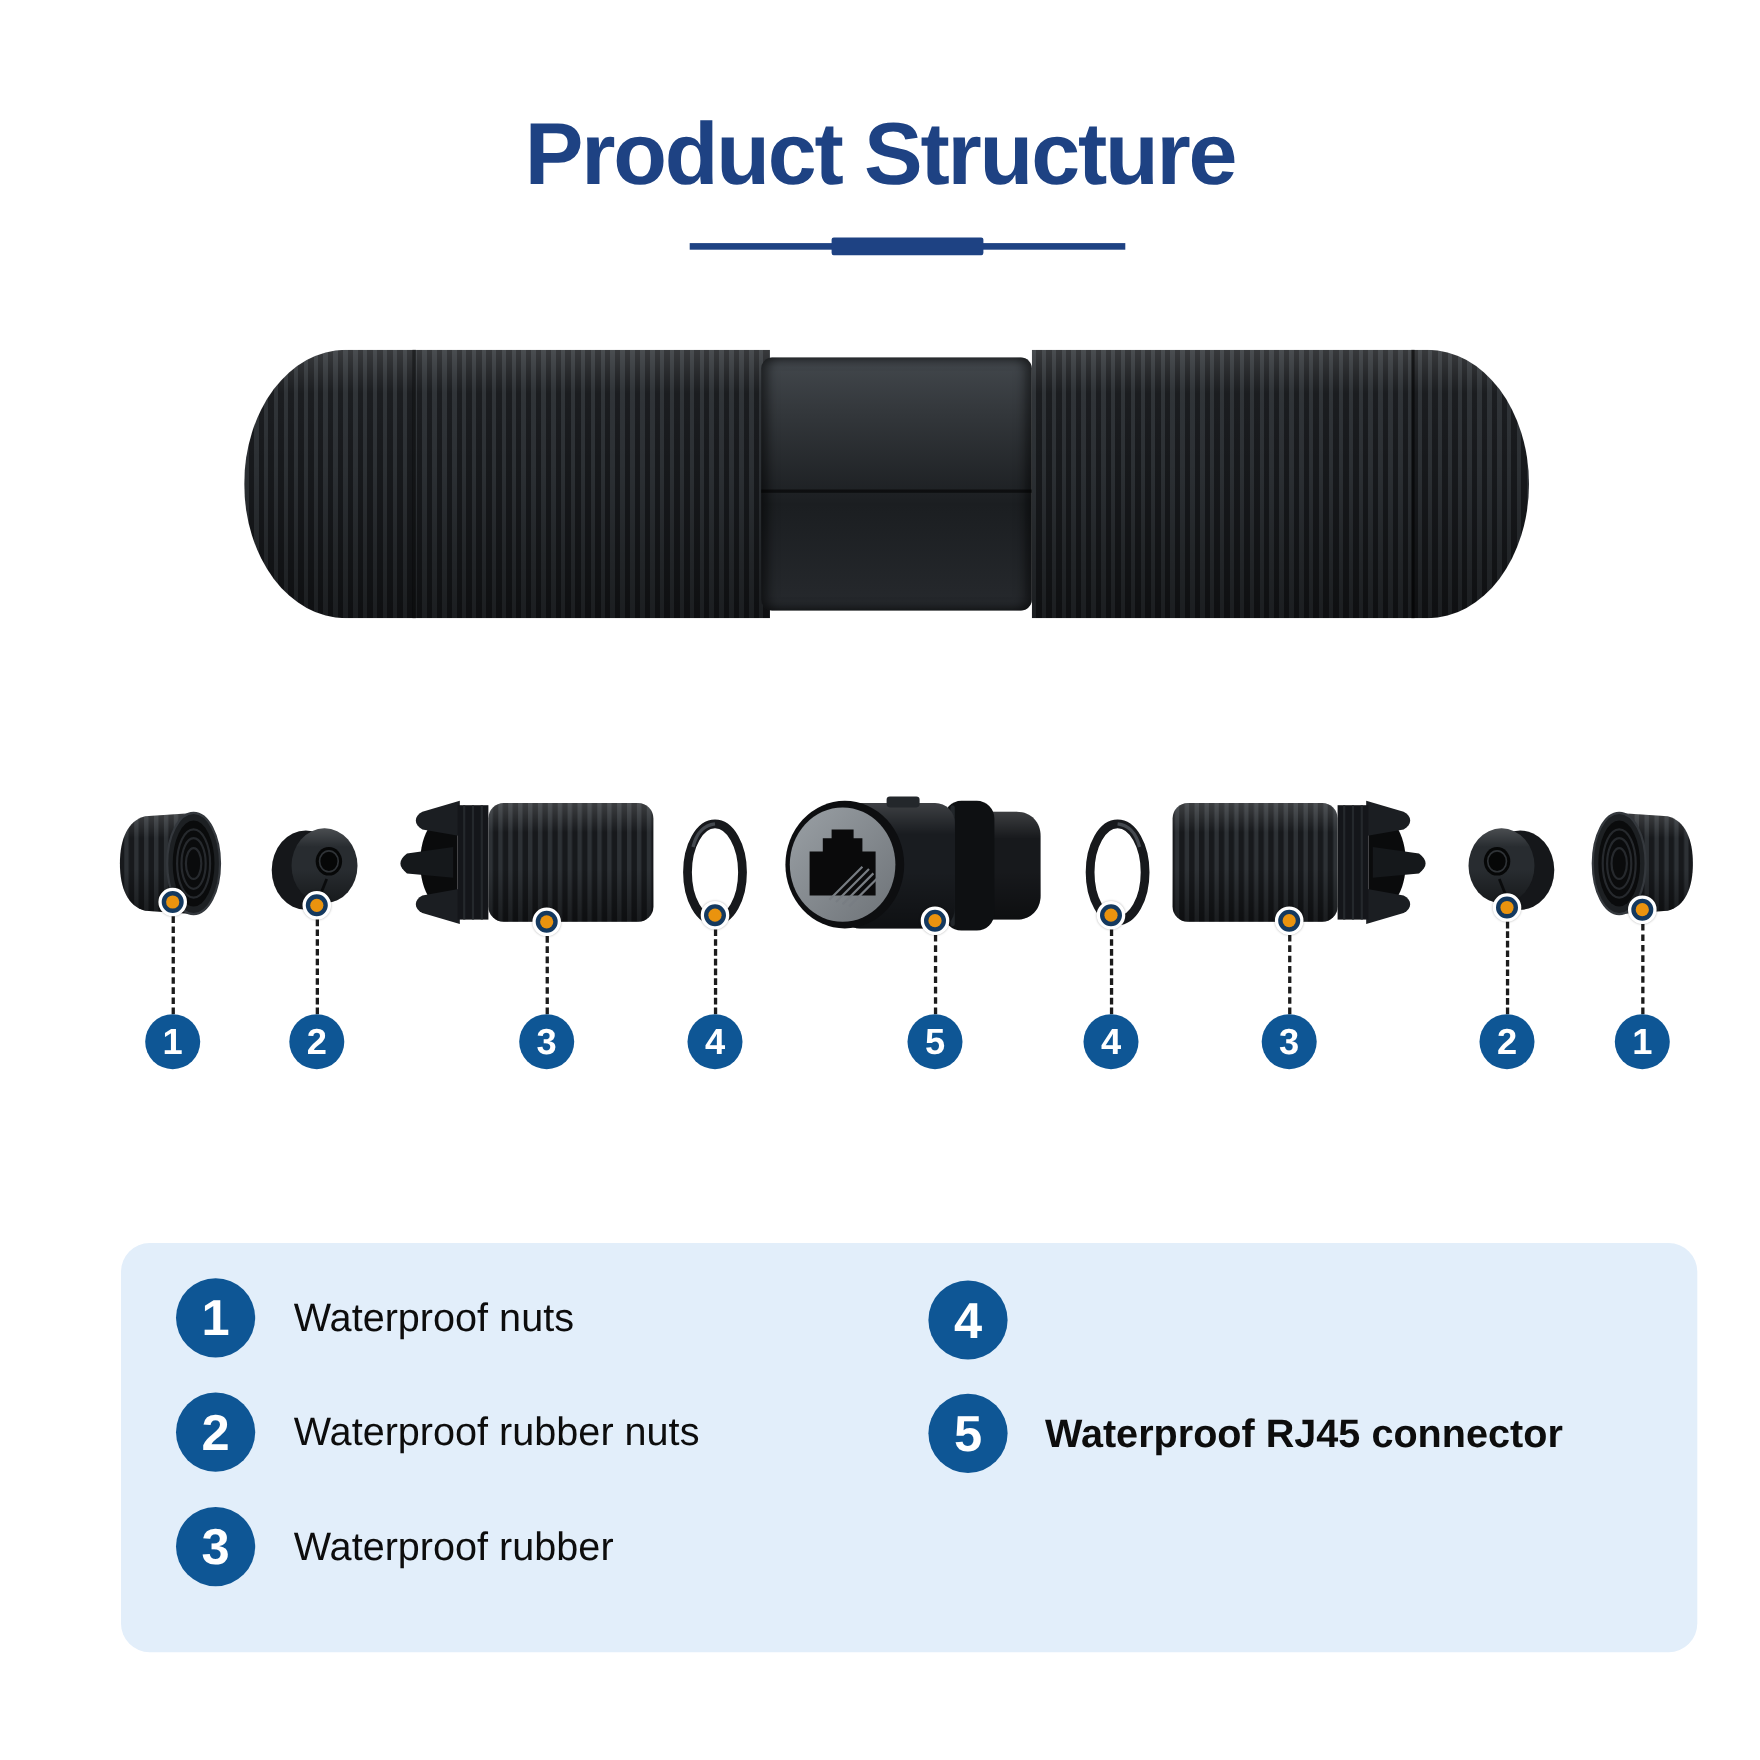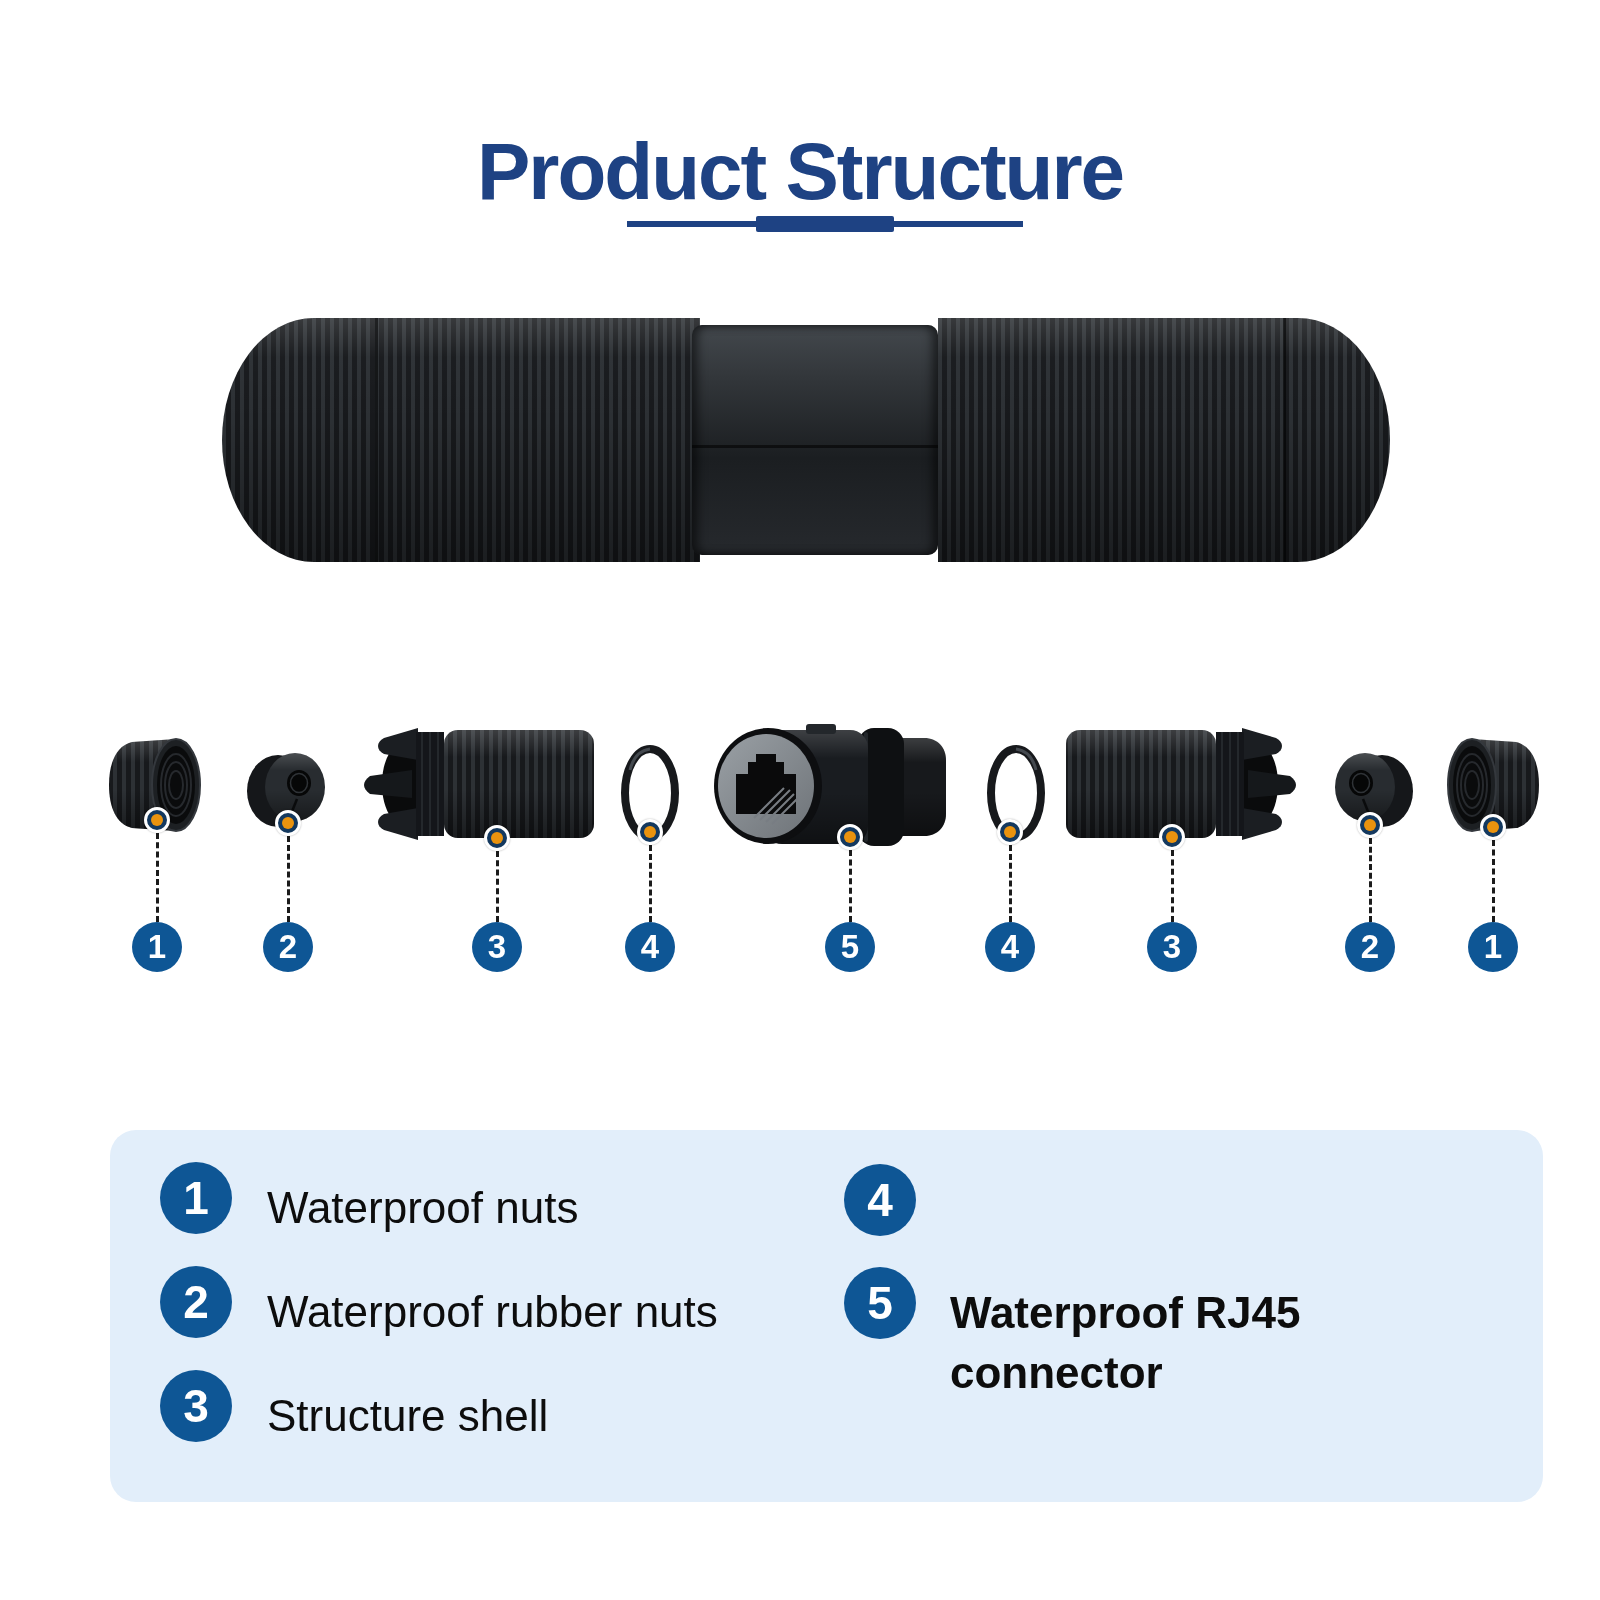--- a/index.html
+++ b/index.html
@@ -12,21 +12,21 @@
   }
   *{margin:0;padding:0;box-sizing:border-box;}
   html,body{background:#ffffff;}
   .canvas{
     position:relative;width:1600px;height:1600px;background:#ffffff;overflow:hidden;
     font-family:"Liberation Sans", sans-serif;
   }
   
   .title{
     position:absolute;top:94px;left:0;width:1600px;text-align:center;
-    font-size:80px;font-weight:700;letter-spacing:-2px;color:var(--navy);margin-top:32px;
+    font-size:80px;font-weight:700;letter-spacing:-2px;color:var(--navy);
   }
   .divider{position:absolute;left:627px;top:216px;width:396px;height:16px;}
   .divider .thin{position:absolute;left:0;top:5px;width:396px;height:6px;background:var(--navy);}
   .divider .thick{position:absolute;left:129px;top:0;width:138px;height:16px;background:var(--navy);border-radius:2px;}
   
   .product{position:absolute;left:222px;top:318px;width:1168px;height:244px;}
   .ribbed{
     position:absolute;top:0;height:244px;
     background:
       linear-gradient(180deg, rgba(255,255,255,0.14) 0%, rgba(255,255,255,0.02) 16%, rgba(0,0,0,0) 42%, rgba(0,0,0,0.38) 100%),
@@ -56,21 +56,21 @@
   .callout-circle{
     position:absolute;width:50px;height:50px;border-radius:50%;background:var(--blue);
     color:#fff;font-size:33px;font-weight:700;display:flex;align-items:center;justify-content:center;
   }
   
   .legend-panel{position:absolute;left:110px;top:1130px;width:1433px;height:372px;background:var(--legend-bg);border-radius:26px;}
   .legend-badge{
     position:absolute;width:72px;height:72px;border-radius:50%;background:var(--blue);
     color:#fff;font-size:46px;font-weight:700;display:flex;align-items:center;justify-content:center;
   }
-  .legend-label{position:absolute;font-size:44px;line-height:52px;color:var(--ink);white-space:nowrap;margin-top:10px;}
+  .legend-label{position:absolute;font-size:36px;line-height:52px;color:var(--ink);white-space:nowrap;}
   .legend-label.wrap{white-space:normal;width:480px;line-height:60px;font-weight:bold;}
 </style>
 </head>
 <body>
 
 <svg width="0" height="0" style="position:absolute" aria-hidden="true">
   <defs>
     <pattern id="pRibs" patternUnits="userSpaceOnUse" width="9" height="12">
       <rect width="9" height="12" fill="#17191c"></rect>
       <rect width="4" height="12" fill="#2d3135"></rect>
@@ -250,20 +250,20 @@
 
   <div class="legend-panel"></div>
 
   <div class="legend-badge" style="left:160px;top:1162px">1</div>
   <div class="legend-label" style="left:267px;top:1172px">Waterproof nuts</div>
 
   <div class="legend-badge" style="left:160px;top:1266px">2</div>
   <div class="legend-label" style="left:267px;top:1276px">Waterproof rubber nuts</div>
 
   <div class="legend-badge" style="left:160px;top:1370px">3</div>
-  <div class="legend-label" style="left:267px;top:1380px">Structure shell</div>
+  <div class="legend-label" style="left:267px;top:1380px">Waterproof rubber</div>
 
   <div class="legend-badge" style="left:844px;top:1164px">4</div>
 
   <div class="legend-badge" style="left:844px;top:1267px">5</div>
   <div class="legend-label wrap" style="left:950px;top:1273px">Waterproof RJ45 connector</div>
 
 </div>
 
 </body></html>

